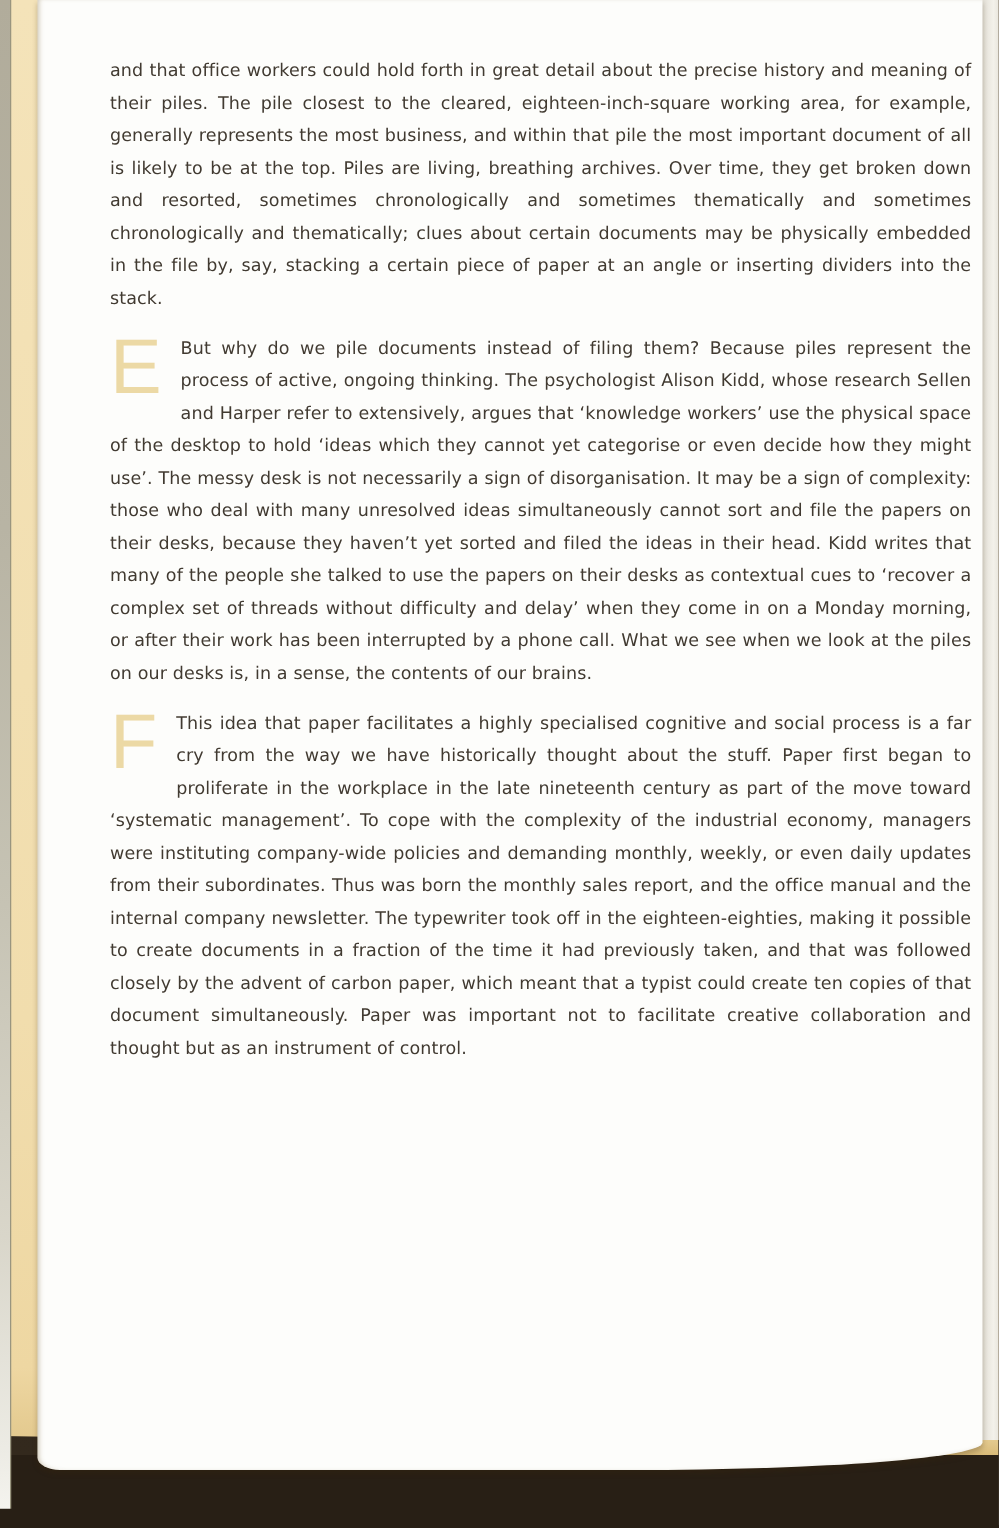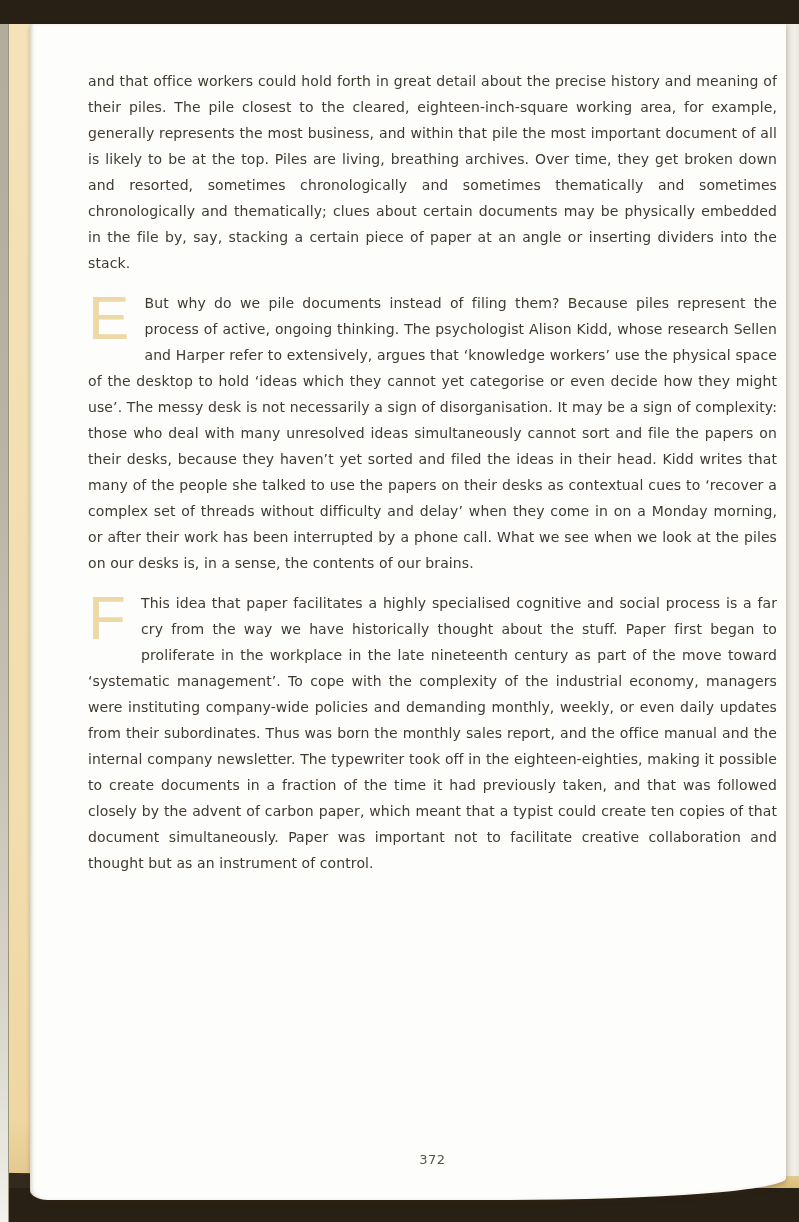--- a/index.html
+++ b/index.html
@@ -2,21 +2,21 @@
 <html><head>
 <meta charset="utf-8">
 <style>
   * { margin: 0; padding: 0; box-sizing: border-box; }
   html, body {
     width: 799px; height: 1222px;
     overflow: hidden;
     font-family: "DejaVu Sans", sans-serif;
     background: #281f15;
   }
-  .scene { position: relative; width: 799px; height: 1164px; margin-top: 24px; }
+  .scene { position: relative; width: 799px; height: 1164px; }
 
   
   .desk {
     position: absolute; inset: 0;
     background: linear-gradient(180deg, #1d1610 0%, #2b2218 55%, #33291d 100%);
   }
 
   
   .under-tan {
     position: absolute; inset: 0;
@@ -87,15 +87,14 @@
 
   <div class="page">
     <div class="text-column">
       <p><span>and that office workers could hold forth in great detail about the precise history and meaning of their piles. The pile closest to the cleared, eighteen-inch-square working area, for example, generally represents the most business, and within that pile the most important document of all is likely to be at the top. Piles are living, breathing archives. Over time, they get broken down and resorted, sometimes chronologically and sometimes thematically and sometimes chronologically and thematically; clues about certain documents may be physically embedded in the file by, say, stacking a certain piece of paper at an angle or inserting dividers into the stack.</span></p>
 
       <p><span class="drop-cap">E</span><span>But why do we pile documents instead of filing them? Because piles represent the process of active, ongoing thinking. The psychologist Alison Kidd, whose research Sellen and Harper refer to extensively, argues that ‘knowledge workers’ use the physical space of the desktop to hold ‘ideas which they cannot yet categorise or even decide how they might use’. The messy desk is not necessarily a sign of disorganisation. It may be a sign of complexity: those who deal with many unresolved ideas simultaneously cannot sort and file the papers on their desks, because they haven’t yet sorted and filed the ideas in their head. Kidd writes that many of the people she talked to use the papers on their desks as contextual cues to ‘recover a complex set of threads without difficulty and delay’ when they come in on a Monday morning, or after their work has been interrupted by a phone call. What we see when we look at the piles on our desks is, in a sense, the contents of our brains.</span></p>
 
       <p><span class="drop-cap">F</span><span>This idea that paper facilitates a highly specialised cognitive and social process is a far cry from the way we have historically thought about the stuff. Paper first began to proliferate in the workplace in the late nineteenth century as part of the move toward ‘systematic management’. To cope with the complexity of the industrial economy, managers were instituting company-wide policies and demanding monthly, weekly, or even daily updates from their subordinates. Thus was born the monthly sales report, and the office manual and the internal company newsletter. The typewriter took off in the eighteen-eighties, making it possible to create documents in a fraction of the time it had previously taken, and that was followed closely by the advent of carbon paper, which meant that a typist could create ten copies of that document simultaneously. Paper was important not to facilitate creative collaboration and thought but as an instrument of control.</span></p>
     </div>
 
-    <div class="page-number">372</div>
   </div>
 </div>
 
 </body></html>

